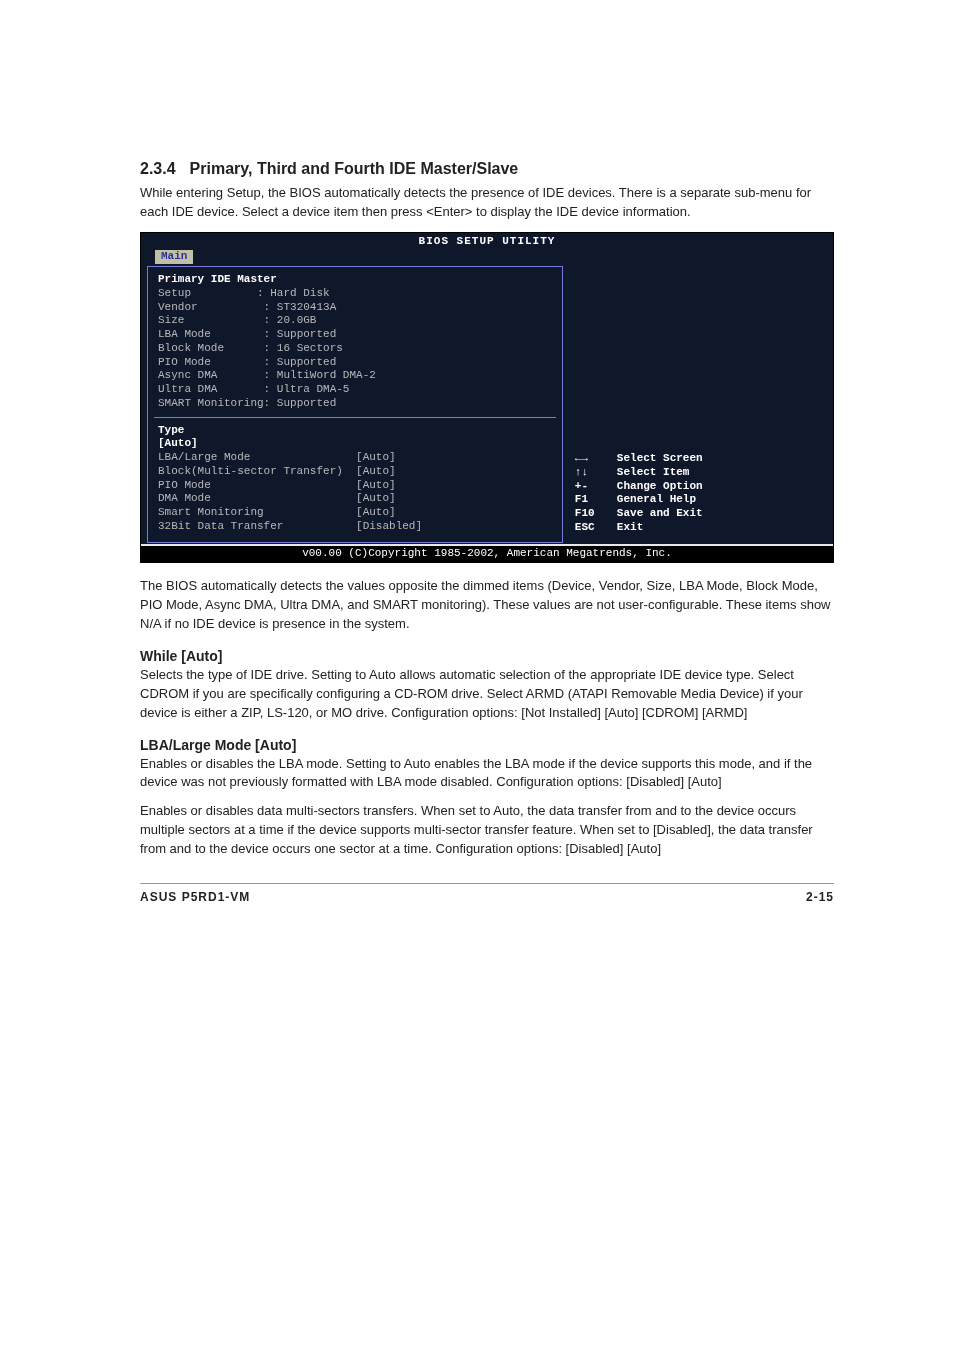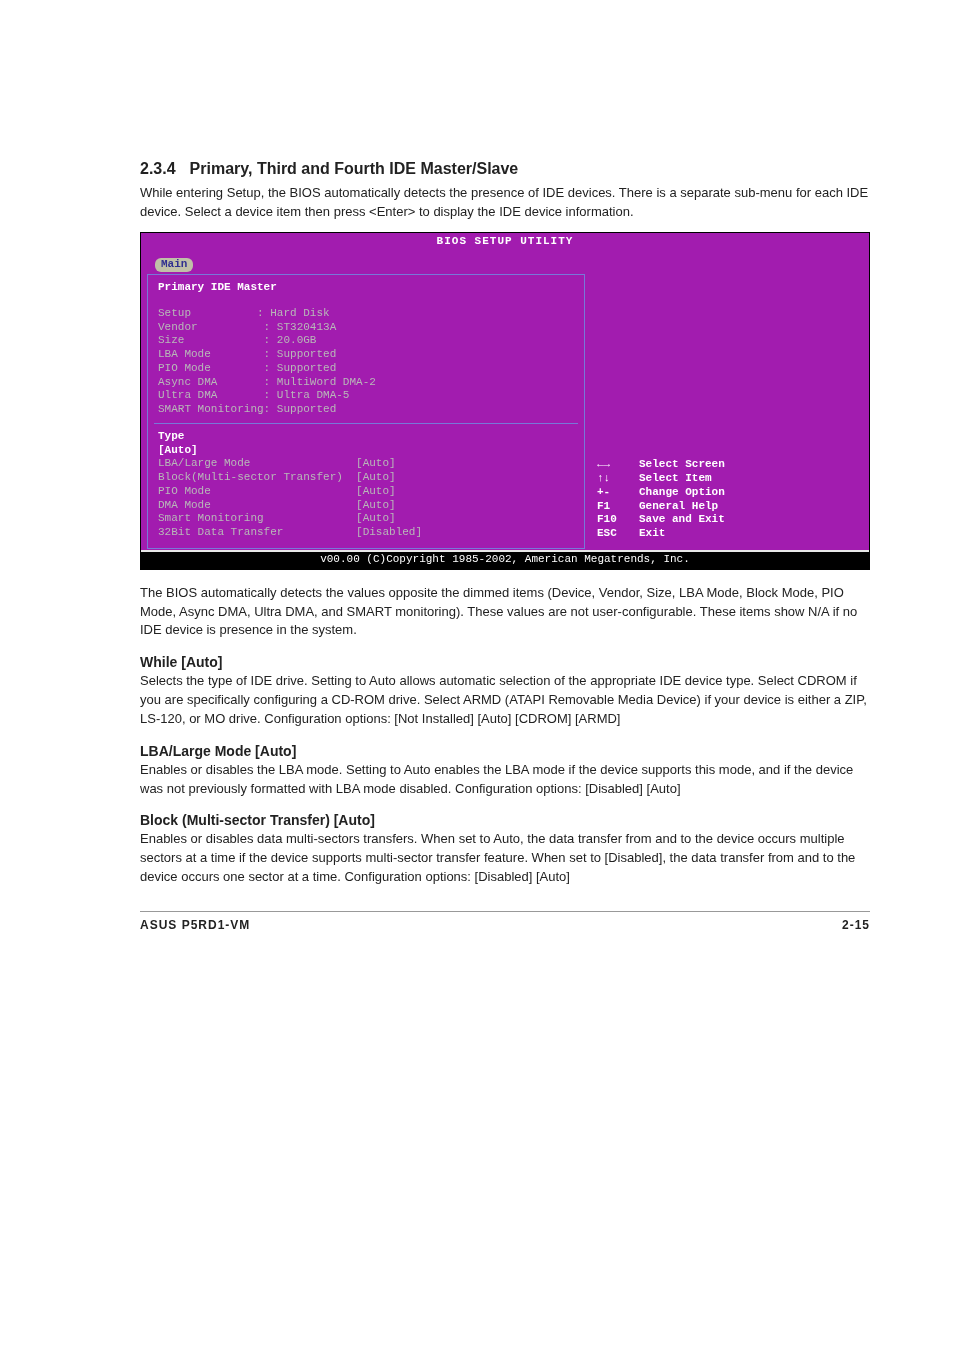--- a/index.html
+++ b/index.html
@@ -5,21 +5,21 @@
   body {
     margin: 0;
     padding: 0;
     background: #fff;
     font-family: Verdana, Geneva, sans-serif;
     font-size: 13px;
     color: #222;
     width: 954px;
   }
   .page {
-    padding: 160px 84px 60px 140px;
+    padding: 160px 120px 60px 140px;
   }
   .section-num {
     font-weight: bold;
     font-size: 16px;
     margin-right: 14px;
   }
   .section-title-row {
     display: flex;
     align-items: baseline;
     margin-bottom: 6px;
@@ -29,64 +29,63 @@
     font-size: 16px;
   }
   .body-text {
     font-size: 13px;
     line-height: 1.45;
     margin: 0 0 10px 0;
   }
   .bios-box {
     margin: 10px 0 14px 0;
     border: 1px solid #000;
-    background: #a21caf;
+    background: #0f172a;
     font-family: "Courier New", monospace;
     color: #b8b8b8;
     font-size: 11px;
     line-height: 1.25;
     position: relative;
   }
   .bios-header {
     text-align: center;
     color: #fff;
     font-weight: bold;
     padding: 2px 0 0 0;
     letter-spacing: 1px;
   }
   .bios-tab {
     display: inline-block;
     background: #c0c0a8;
     color: #303090;
     padding: 0 6px;
     margin-left: 14px;
-    margin-top: 10px;
-    font-weight: bold;
-    border-radius: 6px;
+    margin-top: 2px;
+    font-weight: bold;
   }
   .bios-body {
     display: flex;
     align-items: stretch;
   }
   .bios-left {
     flex: 1.6;
     border: 1px solid #7878d8;
     margin: 2px 4px 2px 6px;
     padding: 6px 10px 8px 10px;
   }
   .bios-right {
     flex: 1;
     margin: 2px 6px 2px 0;
     padding: 6px 6px 8px 8px;
     position: relative;
   }
   .bios-subheader {
     color: #fff;
     font-weight: bold;
-    margin-bottom: 12px;
+    margin-bottom: 0;
   }
   .bios-hr {
     border-top: 1px solid #7878d8;
     margin: 6px -4px;
   }
   .bios-row {
     display: flex;
     white-space: pre;
   }
   .bios-row.sel {
@@ -154,20 +153,21 @@
   <div class="bios-box">
     <div class="bios-header">BIOS SETUP UTILITY</div>
     <div><span class="bios-tab">Main</span></div>
     <div class="bios-body">
       <div class="bios-left">
         <div class="bios-subheader">Primary IDE Master</div>
         <div class="bios-row"><span>Setup          : </span><span>Hard Disk</span></div>
         <div class="bios-row"><span>Vendor          : </span><span>ST320413A</span></div>
         <div class="bios-row"><span>Size            : </span><span>20.0GB</span></div>
         <div class="bios-row"><span>LBA Mode        : </span><span>Supported</span></div>
+        <div class="bios-row"><span>Block Mode      : </span><span>16 Sectors</span></div>
         <div class="bios-row"><span>PIO Mode        : </span><span>Supported</span></div>
         <div class="bios-row"><span>Async DMA       : </span><span>MultiWord DMA-2</span></div>
         <div class="bios-row"><span>Ultra DMA       : </span><span>Ultra DMA-5</span></div>
         <div class="bios-row"><span>SMART Monitoring: </span><span>Supported</span></div>
         <div class="bios-hr"></div>
         <div class="bios-row sel"><span>Type                          </span><span>[Auto]</span></div>
         <div class="bios-row"><span>LBA/Large Mode                </span><span>[Auto]</span></div>
         <div class="bios-row"><span>Block(Multi-sector Transfer)  </span><span>[Auto]</span></div>
         <div class="bios-row"><span>PIO Mode                      </span><span>[Auto]</span></div>
         <div class="bios-row"><span>DMA Mode                      </span><span>[Auto]</span></div>
@@ -207,21 +207,20 @@
   </div>
 
   <p class="body-text">The BIOS automatically detects the values opposite the dimmed items (Device, Vendor, Size, LBA Mode, Block Mode, PIO Mode, Async DMA, Ultra DMA, and SMART monitoring). These values are not user-configurable. These items show N/A if no IDE device is presence in the system.</p>
 
   <div class="subhead">While [Auto]</div>
   <p class="body-text">Selects the type of IDE drive. Setting to Auto allows automatic selection of the appropriate IDE device type. Select CDROM if you are specifically configuring a CD-ROM drive. Select ARMD (ATAPI Removable Media Device) if your device is either a ZIP, LS-120, or MO drive. Configuration options: [Not Installed] [Auto] [CDROM] [ARMD]</p>
 
   <div class="subhead">LBA/Large Mode [Auto]</div>
   <p class="body-text">Enables or disables the LBA mode. Setting to Auto enables the LBA mode if the device supports this mode, and if the device was not previously formatted with LBA mode disabled. Configuration options: [Disabled] [Auto]</p>
 
-  <div class="subhead">Block (Multi-sector Transfer) [Auto]</div>
   <p class="body-text">Enables or disables data multi-sectors transfers. When set to Auto, the data transfer from and to the device occurs multiple sectors at a time if the device supports multi-sector transfer feature. When set to [Disabled], the data transfer from and to the device occurs one sector at a time. Configuration options: [Disabled] [Auto]</p>
 
   <div class="footer-row">
     <span>ASUS P5RD1-VM</span>
     <span>2-15</span>
   </div>
 
 </div>
 
 </body></html>

